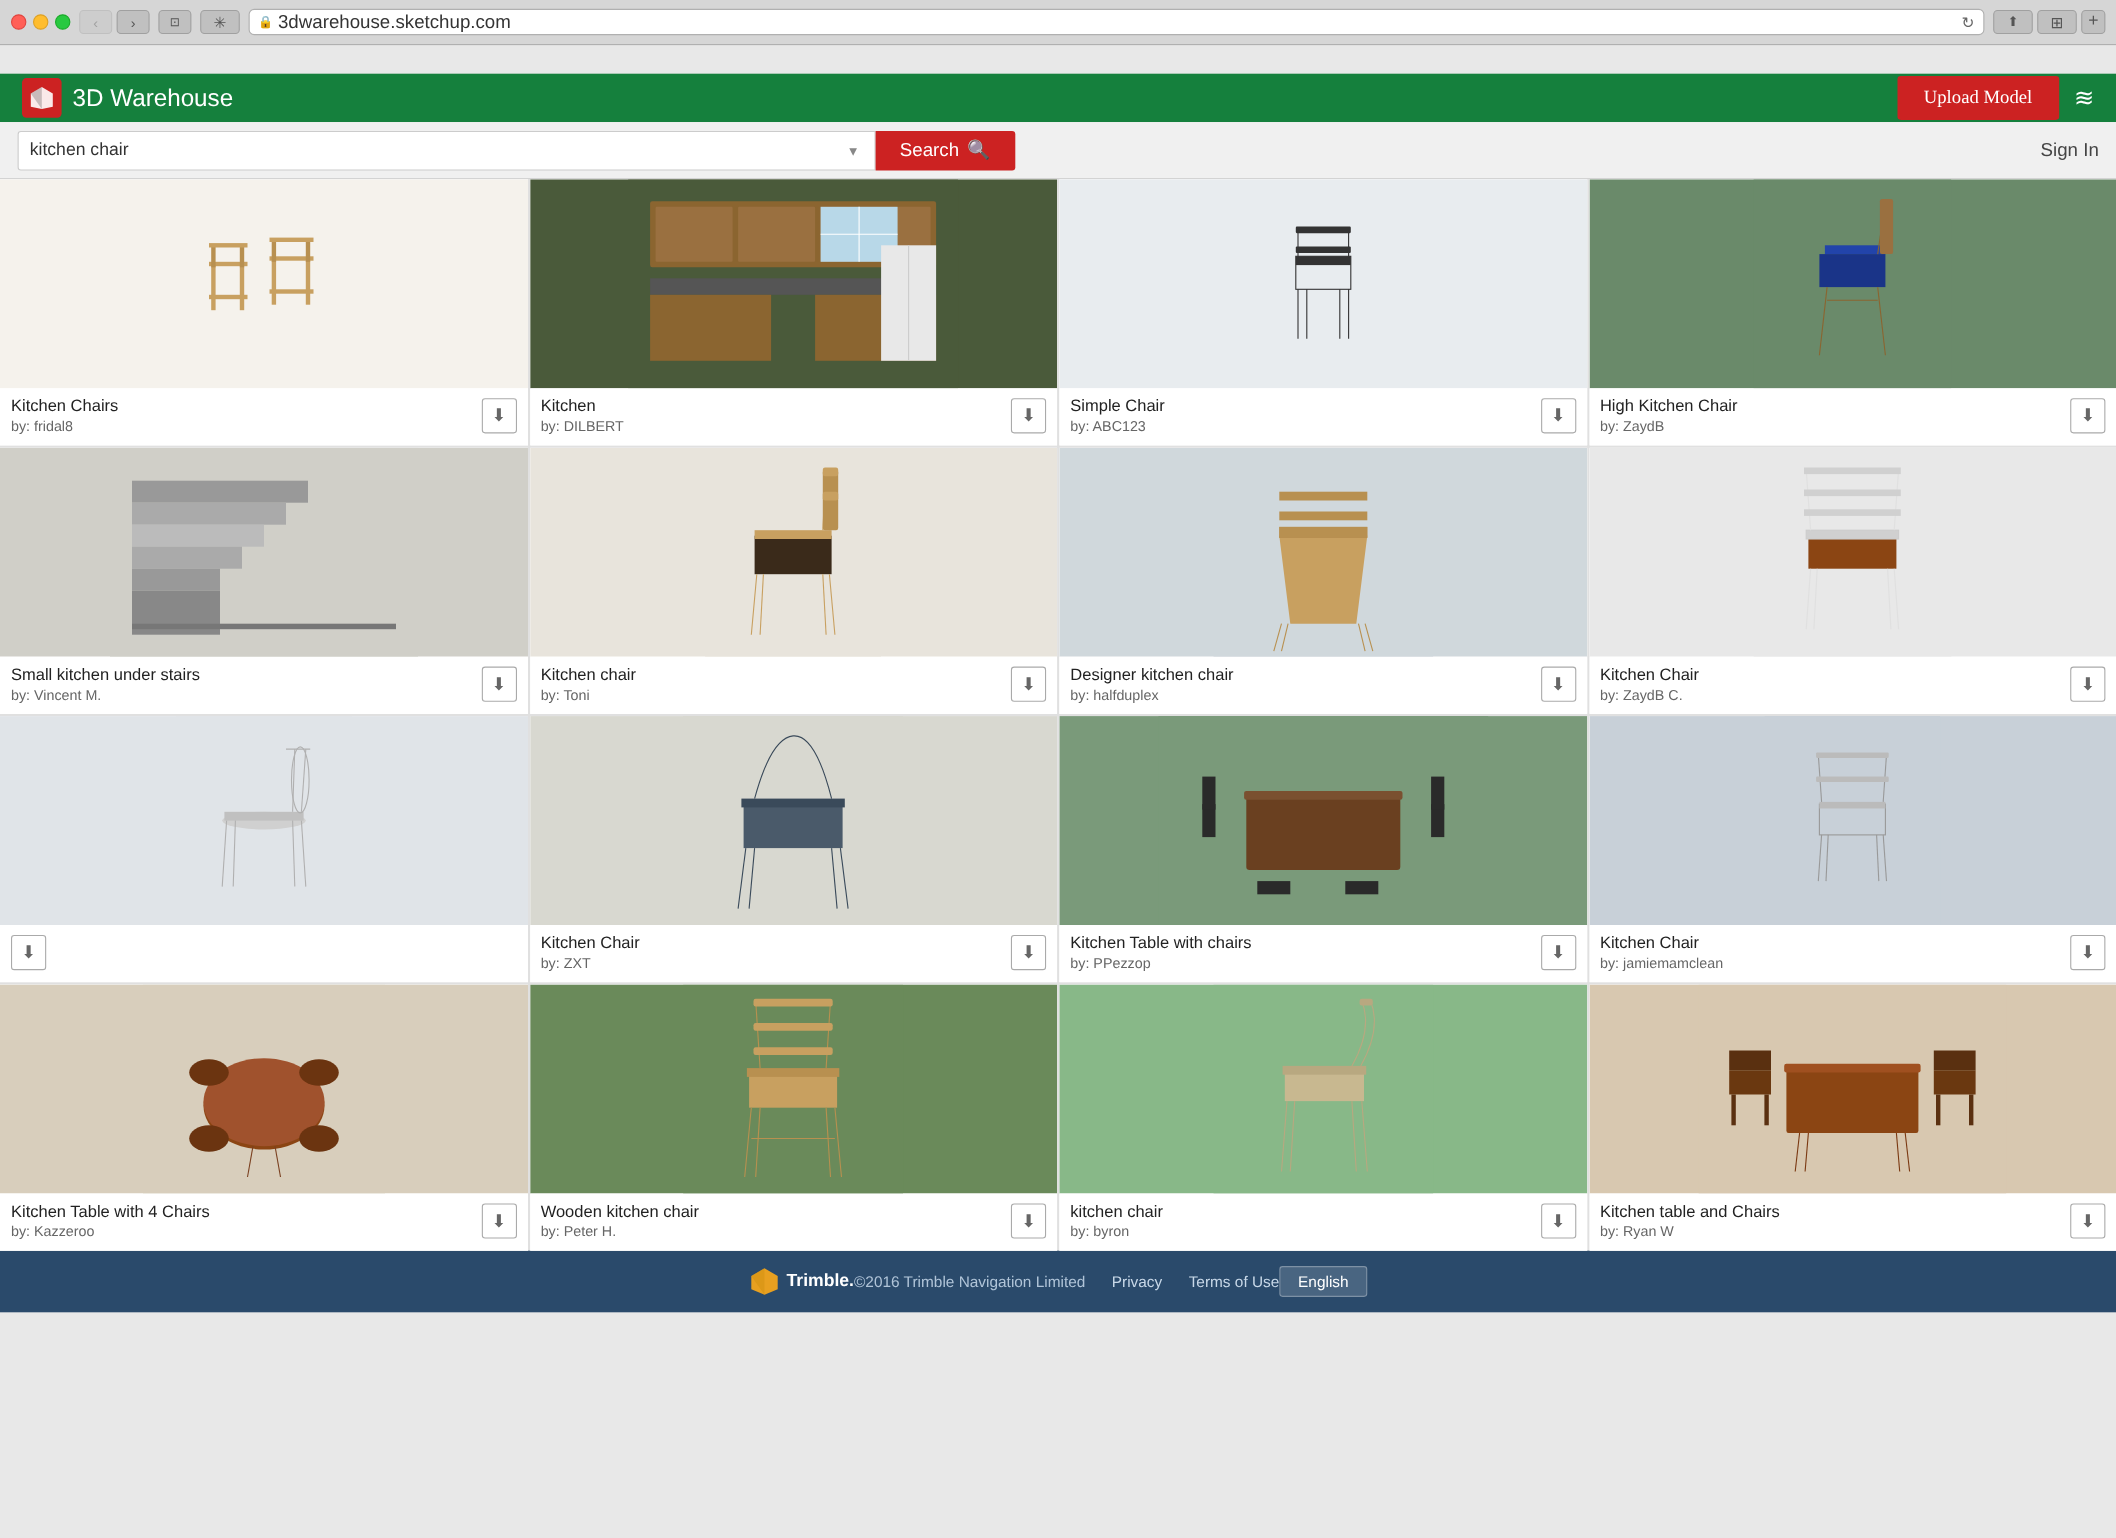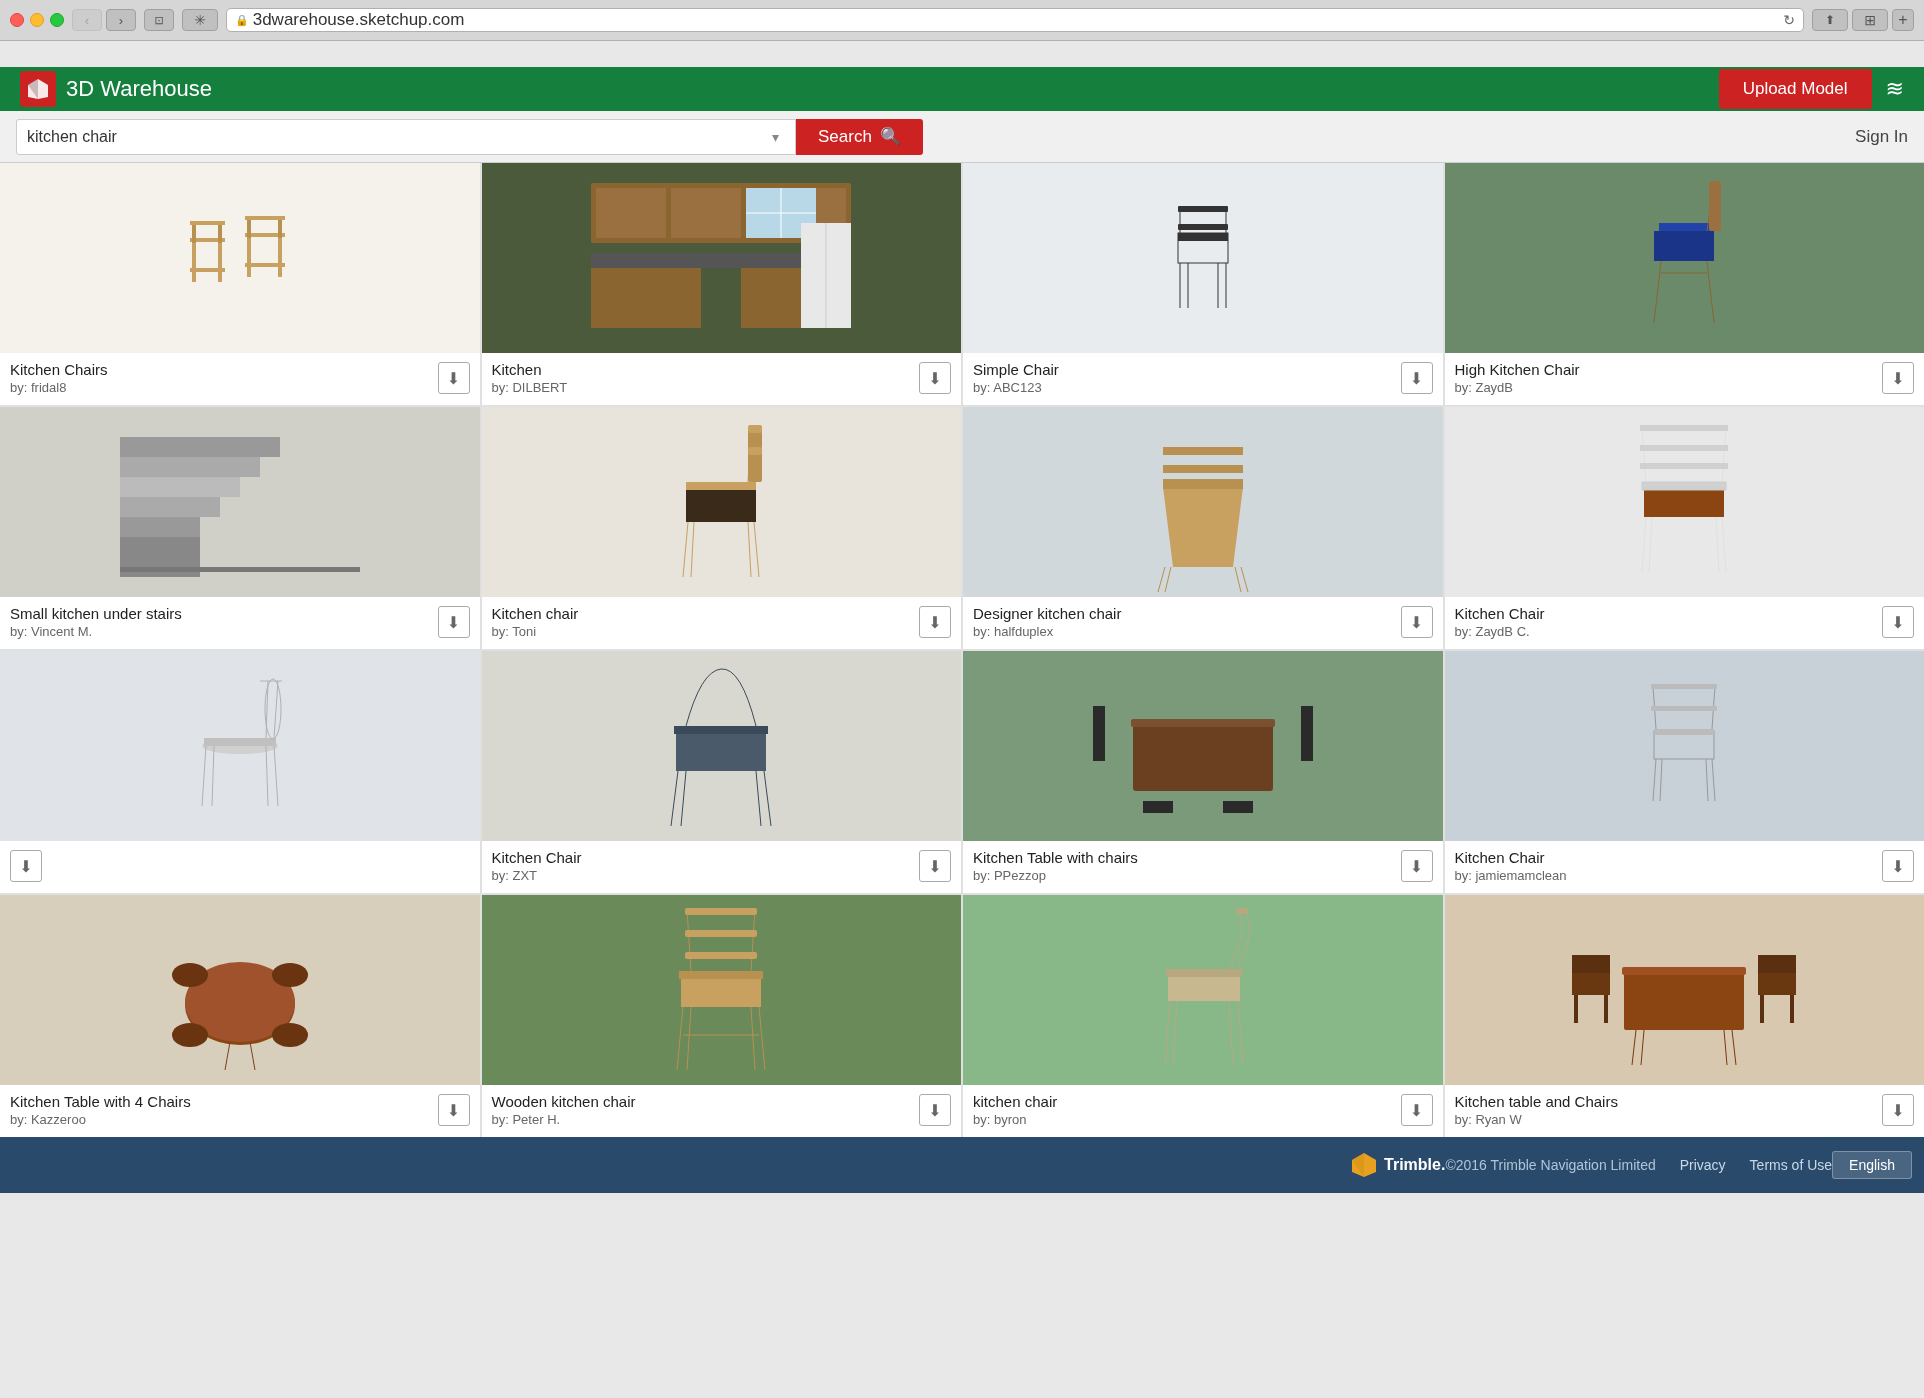--- a/index.html
+++ b/index.html
@@ -23,42 +23,42 @@
     .reload-btn { color: #666; font-size: 14px; cursor: pointer; }
     .browser-actions { display: flex; gap: 4px; }
     .action-btn { background: #c0c0c0; border: 1px solid #a0a0a0; border-radius: 4px; width: 36px; height: 22px; display: flex; align-items: center; justify-content: center; font-size: 12px; color: #555; }
     .new-tab-btn { background: #c0c0c0; border: 1px solid #a0a0a0; border-radius: 4px; width: 22px; height: 22px; display: flex; align-items: center; justify-content: center; font-size: 16px; color: #555; }
 
     
     .app-header { background: #15803d; display: flex; align-items: center; justify-content: space-between; padding: 0 20px; height: 44px; margin-top: 26px; }
     .app-logo { display: flex; align-items: center; gap: 10px; }
     .logo-icon { width: 36px; height: 36px; background: #cc2222; border-radius: 4px; display: flex; align-items: center; justify-content: center; color: white; font-size: 18px; font-weight: bold; }
     .app-title { color: white; font-size: 22px; font-weight: 400; }
-    .upload-btn { background: #cc2222; color: white; border: none; padding: 10px 24px; font-size: 17px; font-weight: 500; border-radius: 3px; cursor: pointer; }
+    .upload-btn { background: #cc2222; color: white; border: none; padding: 10px 24px; font-size: 17px; font-weight: 500; border-radius: 3px; cursor: pointer; font-family: Liberation Serif, serif; }
     .wifi-icon { color: white; font-size: 22px; margin-left: 14px; }
 
     
     .search-bar { background: #f0f0f0; display: flex; align-items: center; padding: 8px 16px; border-bottom: 1px solid #ccc; height: 52px; }
     .search-input-wrap { flex: 1; display: flex; align-items: center; background: white; border: 1px solid #ccc; border-radius: 3px 0 0 3px; height: 36px; padding: 0 10px; max-width: 780px; }
     .search-input { border: none; outline: none; font-size: 16px; color: #333; flex: 1; background: transparent; }
     .search-dropdown { color: #888; font-size: 14px; cursor: pointer; padding: 0 6px; }
     .search-btn { background: #cc2222; color: white; border: none; padding: 0 22px; height: 36px; font-size: 17px; font-weight: 500; cursor: pointer; border-radius: 0 3px 3px 0; display: flex; align-items: center; gap: 8px; }
     .sign-in { margin-left: auto; font-size: 17px; color: #444; cursor: pointer; }
 
     
     .grid-container { padding: 0; background: #e0e0e0; display: grid; grid-template-columns: repeat(4, 1fr); gap: 2px; }
     .grid-item { background: white; position: relative; cursor: pointer; overflow: hidden; }
     .item-footer { padding: 6px 10px 8px; display: flex; justify-content: space-between; align-items: center; background: white; min-height: 52px; }
     .item-info { flex: 1; }
     .item-title { font-size: 15px; color: #222; font-weight: 400; margin-bottom: 2px; }
     .item-author { font-size: 13px; color: #666; }
     .download-btn { width: 32px; height: 32px; border: 1.5px solid #aaa; border-radius: 3px; display: flex; align-items: center; justify-content: center; color: #666; font-size: 16px; flex-shrink: 0; cursor: pointer; }
 
     
-    .footer { background: #2a4a6b; color: #c8d8e8; display: flex; align-items: center; justify-content: flex-end; padding: 0 12px; height: 56px; }
+    .footer { background: #2a4a6b; color: #c8d8e8; display: flex; align-items: center; justify-content: center; padding: 0 24px; height: 56px; }
     .footer-logo { display: flex; align-items: center; gap: 8px; }
     .trimble-logo { color: white; font-size: 16px; font-weight: 600; display: flex; align-items: center; gap: 6px; }
     .footer-center { font-size: 14px; color: #b0c4d8; display: flex; gap: 24px; align-items: center; }
     .footer-link { color: #c8d8e8; cursor: pointer; text-decoration: none; font-size: 14px; }
     .lang-btn { background: rgba(255,255,255,0.15); border: 1px solid rgba(255,255,255,0.3); color: white; padding: 5px 16px; border-radius: 3px; font-size: 14px; cursor: pointer; }
 
     
     .img-placeholder { width: 100%; height: 190px; display: flex; align-items: center; justify-content: center; }
   </style>
 </head>

